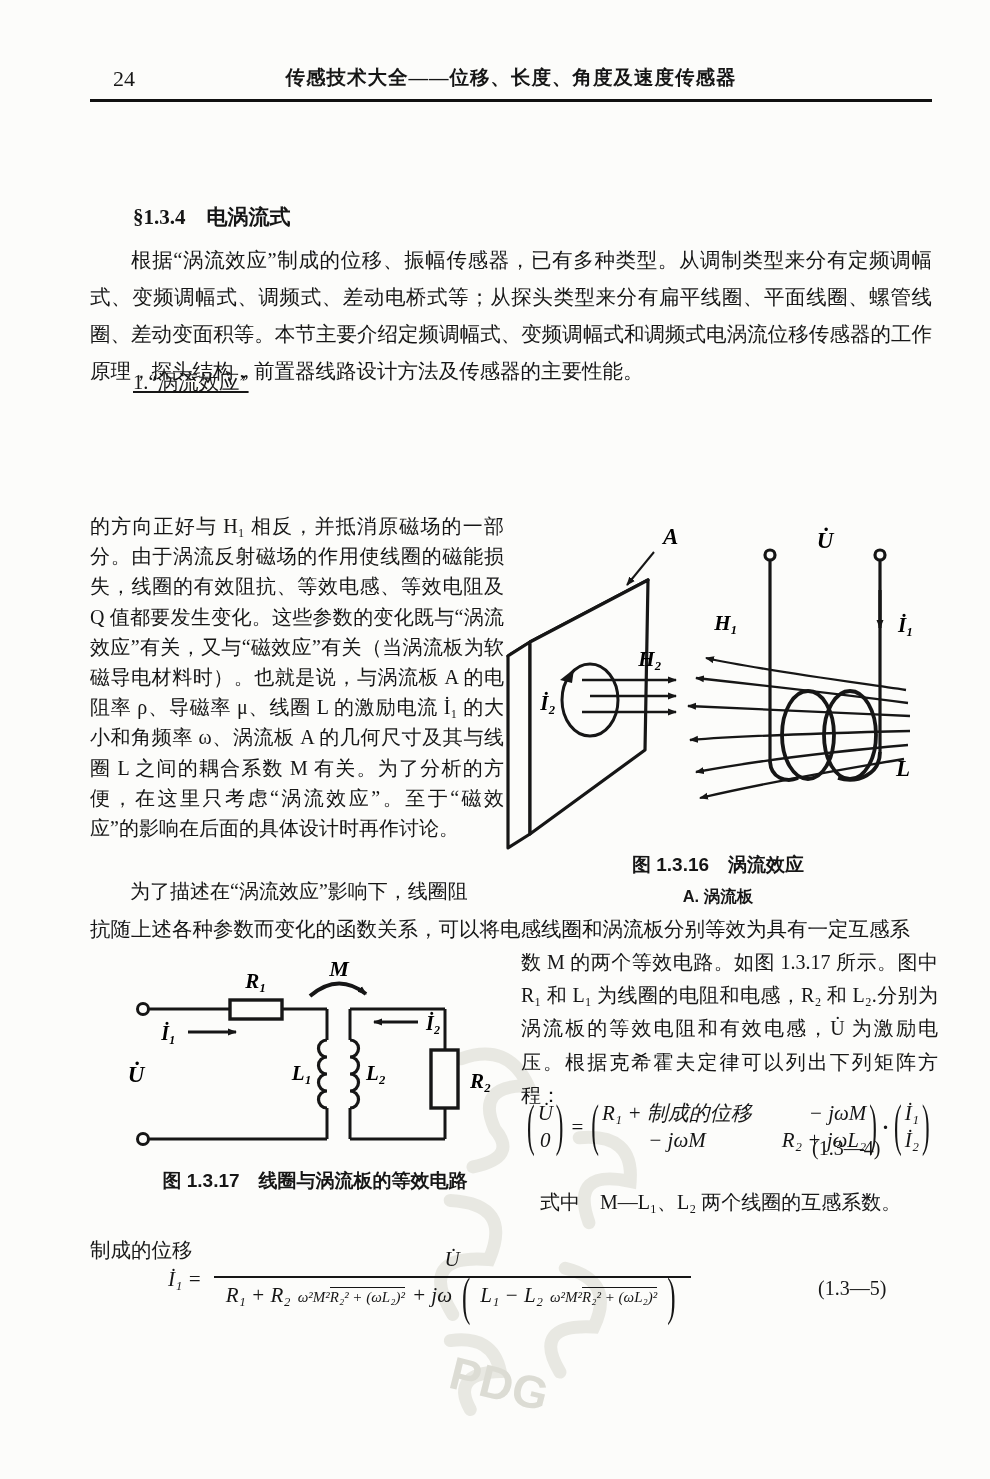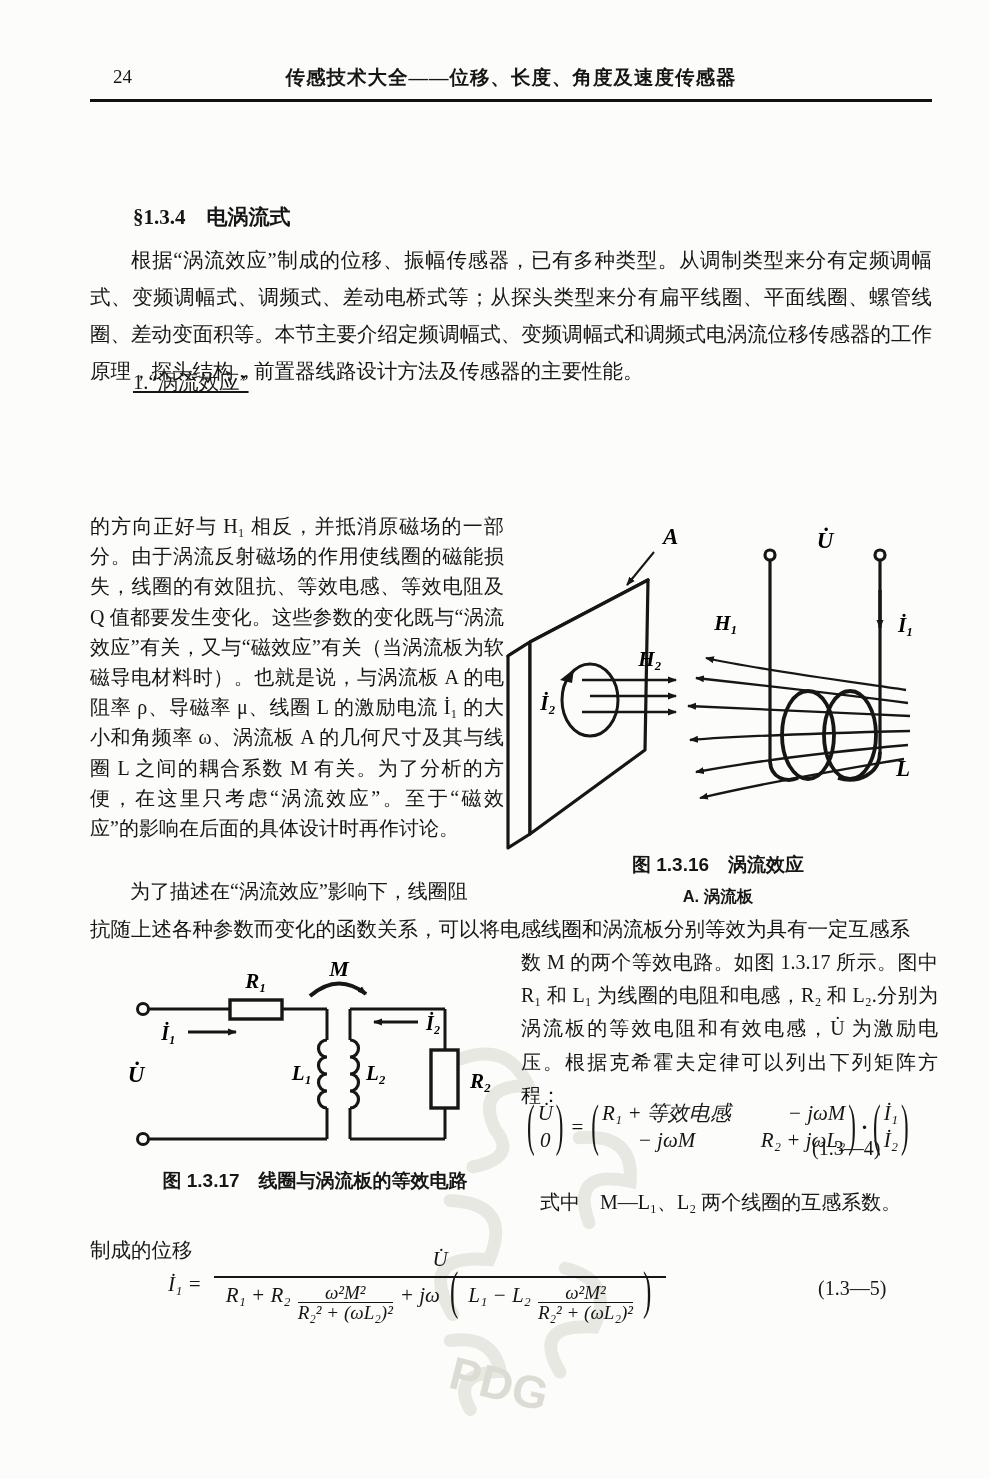--- a/index.html
+++ b/index.html
@@ -1,19 +1,19 @@
 <!DOCTYPE html>
 <html><head>
 <meta charset="utf-8">
 <style>
   html,body{margin:0;padding:0;background:#ffffff;}
   .page{position:relative;width:990px;height:1479px;background:#fcfcfa;color:#161616;
         font-family:"Liberation Serif","DejaVu Serif",serif;overflow:hidden;}
   
-  .hdr-num{position:absolute;left:113px;top:66px;font-size:19px;}
+  .hdr-num{position:absolute;left:113px;top:66px;font-size:22px;}
   .hdr-title{position:absolute;left:90px;top:64px;width:842px;text-align:center;
              font-size:19.5px;font-weight:600;letter-spacing:1px;}
   .hdr-rule{position:absolute;left:90px;top:99px;width:842px;height:3px;background:#111;}
   
   .t{position:absolute;margin:0;font-size:20.5px;text-align:justify;line-height:37px;z-index:2;}
   .indent{text-indent:2em;}
   .para1{left:90px;top:108px;width:842px;}
   .sec{position:absolute;left:133px;top:203px;margin:0;font-size:21px;font-weight:700;z-index:2;}
   .para2{left:90px;top:242px;width:842px;}
   .sub{position:absolute;left:133px;top:368px;font-size:20.5px;z-index:2;text-decoration:underline;}
@@ -47,21 +47,21 @@
   .dotop{font-weight:700;margin:0 2px;}
   .eqlabel{position:absolute;font-size:20px;z-index:2;}
   .lab4{left:812px;top:1137px;text-align:right;}
   .lab5{left:818px;top:1277px;}
   .note{position:absolute;left:540px;top:1189px;font-size:20px;z-index:2;}
   .solve{position:absolute;left:90px;top:1236px;font-size:20.5px;z-index:2;}
   .eq5{left:168px;top:1247px;display:flex;align-items:center;gap:12px;}
   .vfrac{display:inline-flex;flex-direction:column;align-items:center;}
   .vfrac>.top{padding:0 10px 4px;}
   .vfrac>.bot{border-top:2.2px solid #161616;padding:5px 12px 0;display:inline-flex;gap:7px;}
-  .sfrac{display:inline-flex;flex-direction:column;align-items:center;font-size:19px;line-height:19px;}
+  .sfrac{display:inline-flex;flex-direction:row;align-items:center;font-size:15px;line-height:19px;}
   .sfrac>.sb{border-top:1.6px solid #161616;}
   .bigb{display:inline-block;transform:scaleY(2.15);font-size:25px;font-style:normal;margin:0 3px;}
   
   .wm{position:absolute;left:352px;top:1046px;transform:rotate(14deg);z-index:1;}
   .wm text{font-family:"Liberation Sans","DejaVu Sans",sans-serif;font-style:normal;}
 </style>
 </head>
 <body>
 
 <div class="page">
@@ -196,21 +196,21 @@
   <div class="eq eq4">
     <span class="bigp">(</span>
     <span class="colv">
       <i>U̇</i>
       <i>0</i>
     </span>
     <span class="bigp">)</span>
     <span class="eqop">=</span>
     <span class="bigp">(</span>
     <span class="mat">
-      <i>R₁ + 等效电感</i>
+      <i>R₁ + 制成的位移</i>
       <i>− jωM</i>
       <i>− jωM</i>
       <i>R₂ + jωL₂</i>
     </span>
     <span class="bigp">)</span>
     <span class="eqop dotop">·</span>
     <span class="bigp">(</span>
     <span class="colv">
       <i>İ₁</i>
       <i>İ₂</i>

